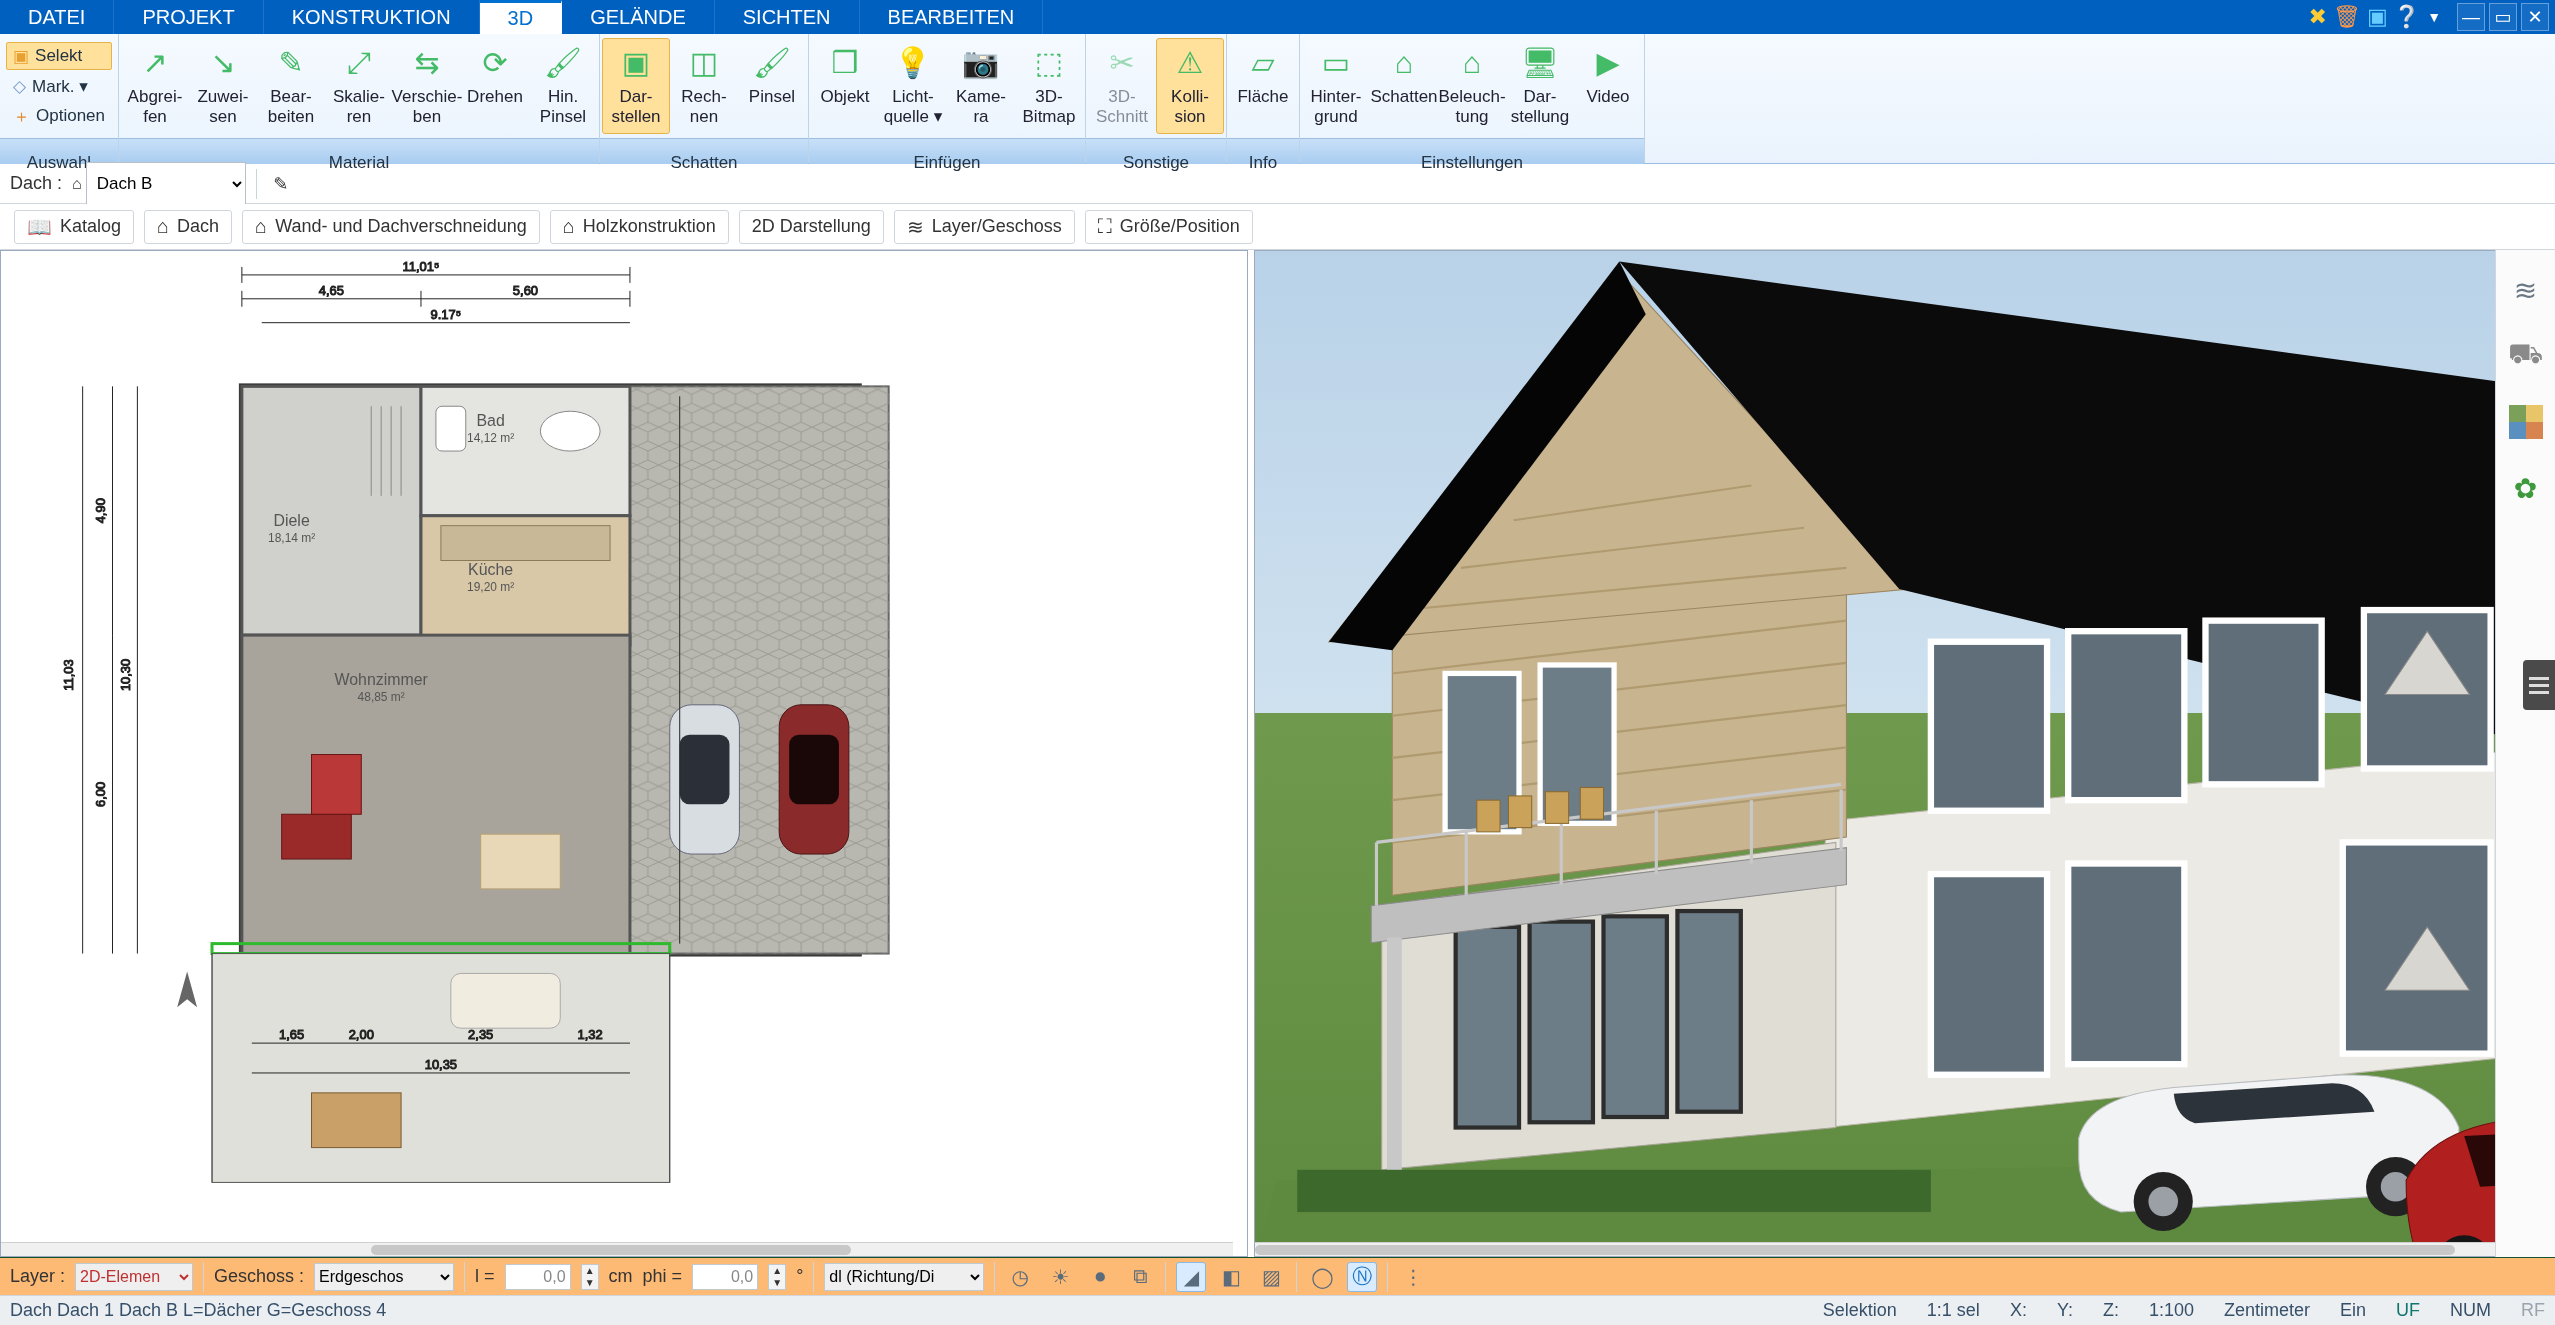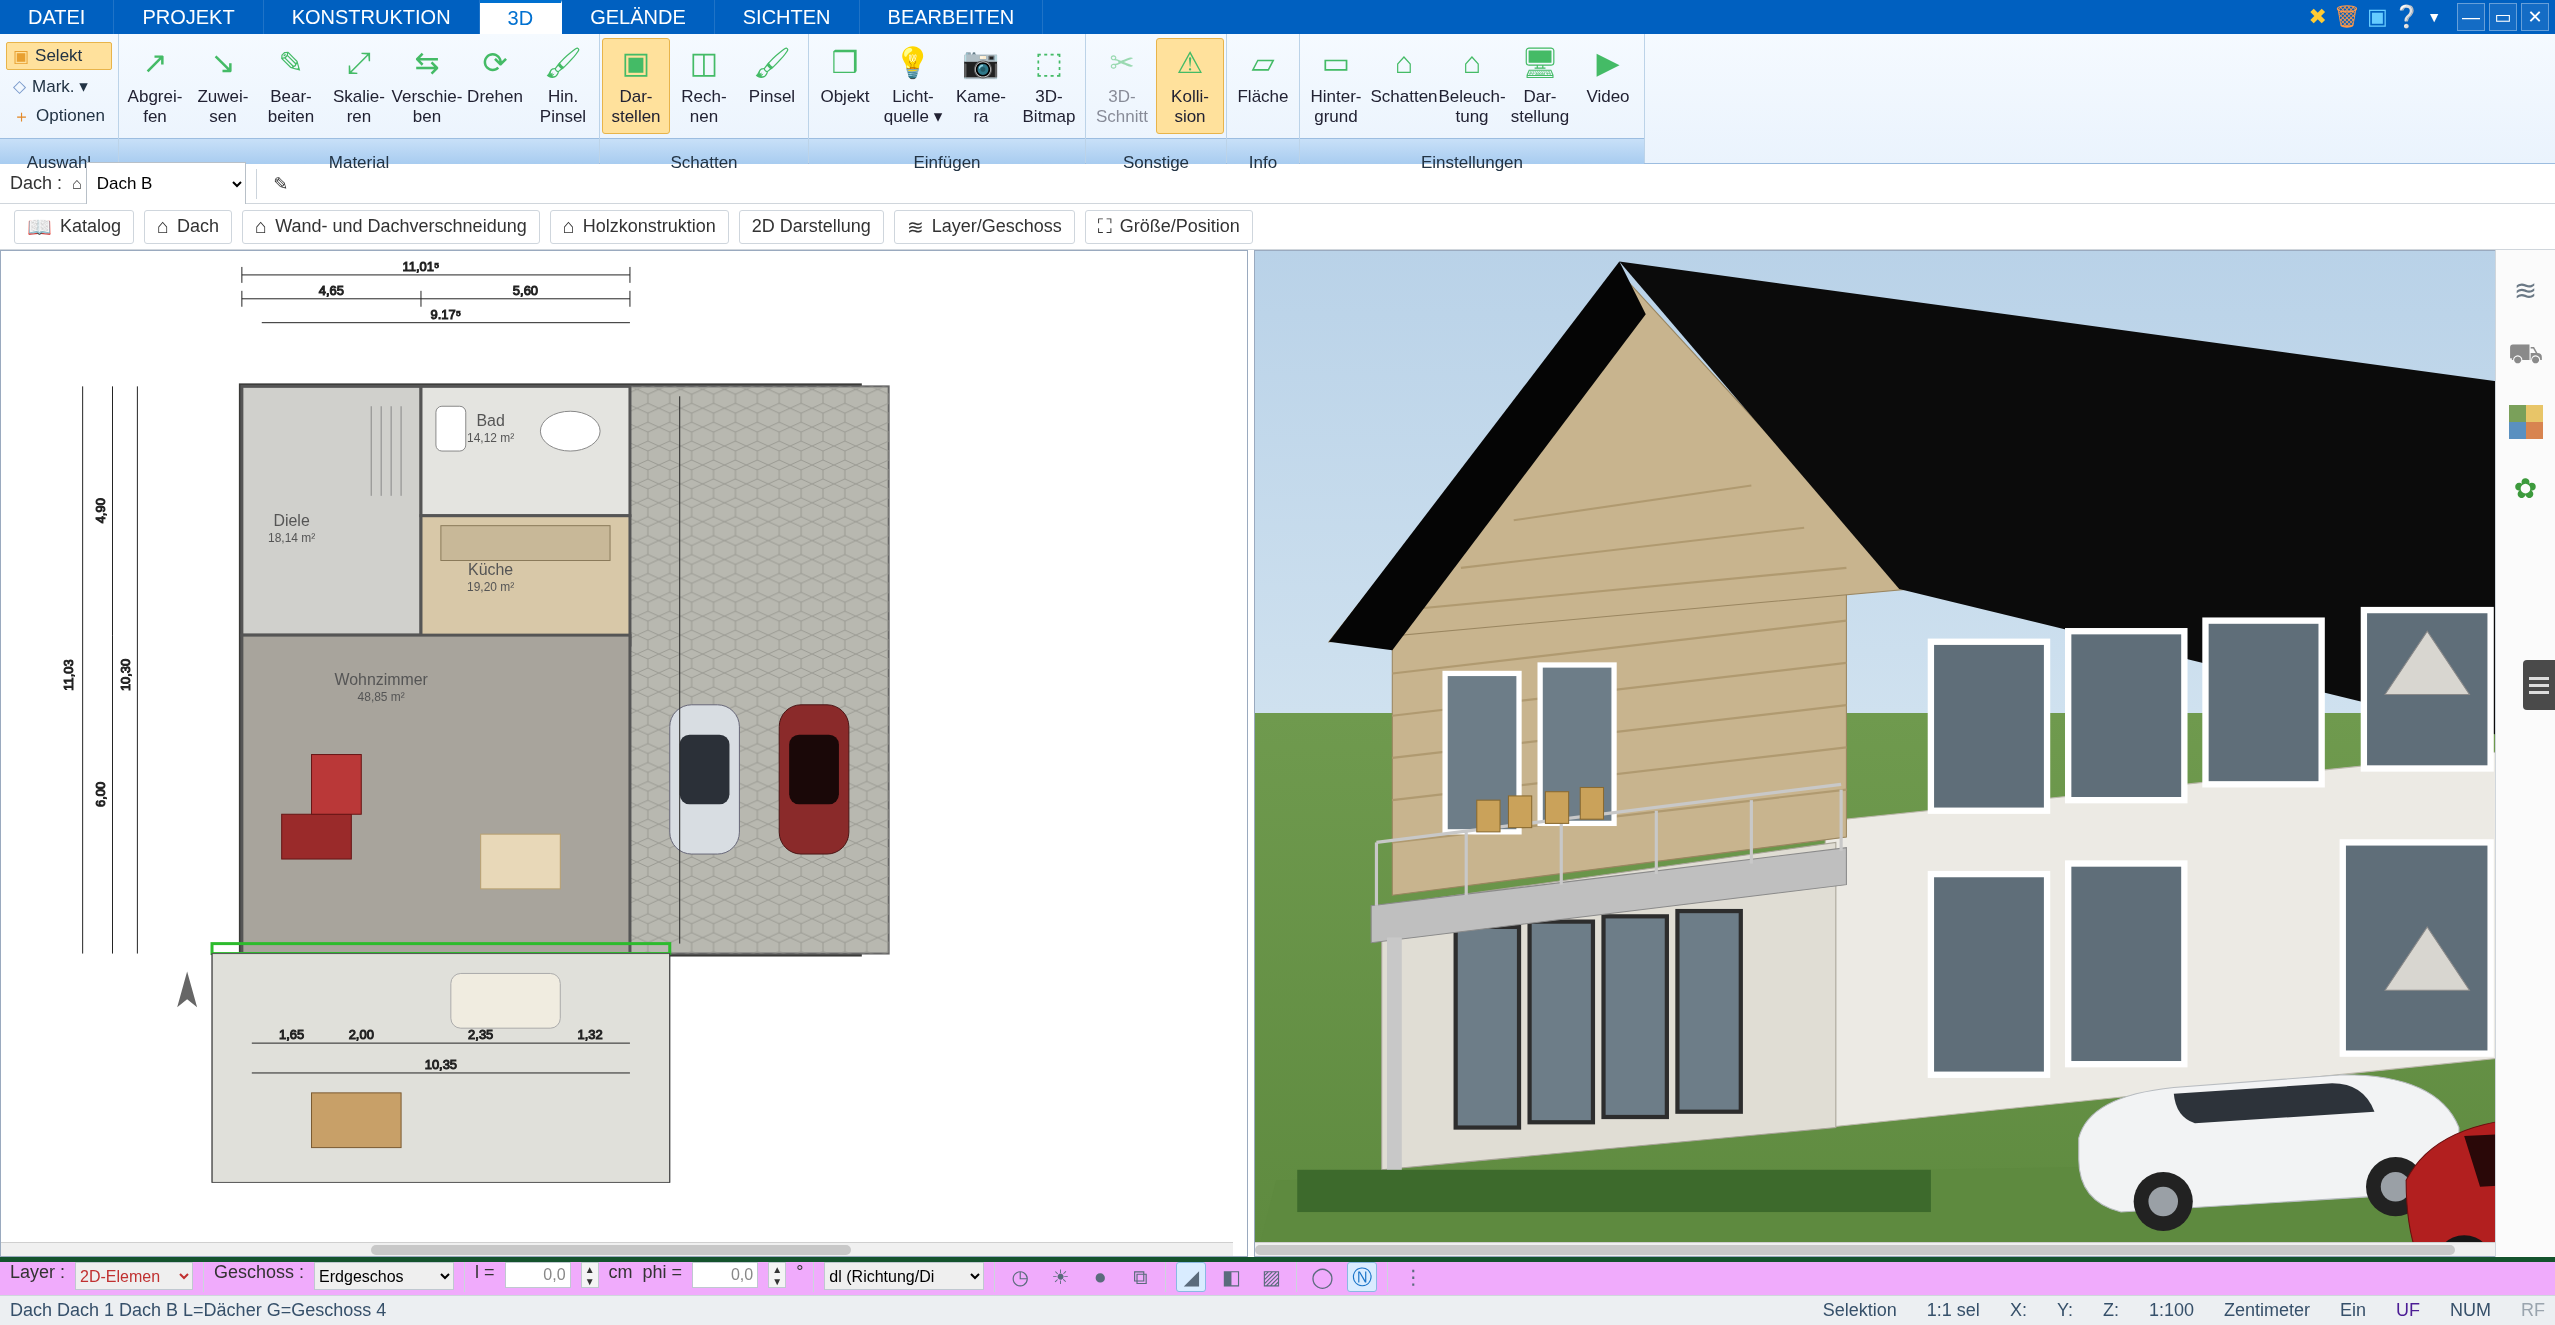--- a/index.html
+++ b/index.html
@@ -64,21 +64,21 @@
 .palette .pbtn{width:40px;height:40px;display:flex;align-items:center;justify-content:center;font-size:28px;color:#6a7885;cursor:pointer}
 .palette .swatch{width:34px;height:34px;display:grid;grid-template:1fr 1fr/1fr 1fr}
 .palette .swatch div:nth-child(1){background:#7aa05a}
 .palette .swatch div:nth-child(2){background:#e8c568}
 .palette .swatch div:nth-child(3){background:#5a90c0}
 .palette .swatch div:nth-child(4){background:#d88450}
 .sidehandle{position:absolute;right:0;top:410px;width:32px;height:50px;background:#4a4a4a;border-radius:4px 0 0 4px;display:flex;flex-direction:column;justify-content:center;gap:4px;padding:0 6px}
 .sidehandle span{height:3px;background:#ddd}
 
 
-.botbar{height:38px;border-top:5px solid #14532d;display:flex;gap:10px;padding:0 10px;font-size:18px;color:#333;background:#f0abfc}
+.botbar{height:38px;border-top:1px solid #14532d;display:flex;align-items:center;gap:10px;padding:0 10px;font-size:18px;color:#333;background:#fdba74}
 .botbar input{width:66px;height:26px;font-size:16px;text-align:right;padding:0 4px;border:1px solid #c0c8d0;background:#fff;color:#888}
 .botbar select{height:28px;font-size:16px;border:1px solid #c0c8d0}
 .botbar .sep{width:1px;height:30px;background:#ccd4dc}
 .botbar .ib{width:30px;height:30px;display:flex;align-items:center;justify-content:center;cursor:pointer;border-radius:3px;font-size:20px;color:#5a6b7c}
 .botbar .ib.on{background:#d9ecff;border:1px solid #8ab8e4}
 
 
 .statusbar{height:30px;background:#eceff2;border-top:1px solid #cfd6dd;display:flex;align-items:center;font-size:18px;color:#36506a;gap:30px;padding:0 10px}
 .statusbar .cell{white-space:nowrap}
 .statusbar .grow{flex:1}
@@ -578,16 +578,16 @@
   <div class="cell">Dach Dach 1 Dach B L=Dächer G=Geschoss 4</div>
   <div class="grow"></div>
   <div class="cell">Selektion</div>
   <div class="cell">1:1 sel</div>
   <div class="cell">X:</div>
   <div class="cell">Y:</div>
   <div class="cell">Z:</div>
   <div class="cell">1:100</div>
   <div class="cell">Zentimeter</div>
   <div class="cell">Ein</div>
-  <div class="cell" style="color:#4c1d95">UF</div>
+  <div class="cell" style="color:#0f766e">UF</div>
   <div class="cell">NUM</div>
   <div class="cell" style="color:#9aa4ae">RF</div>
 </div>
 
 </body></html>

